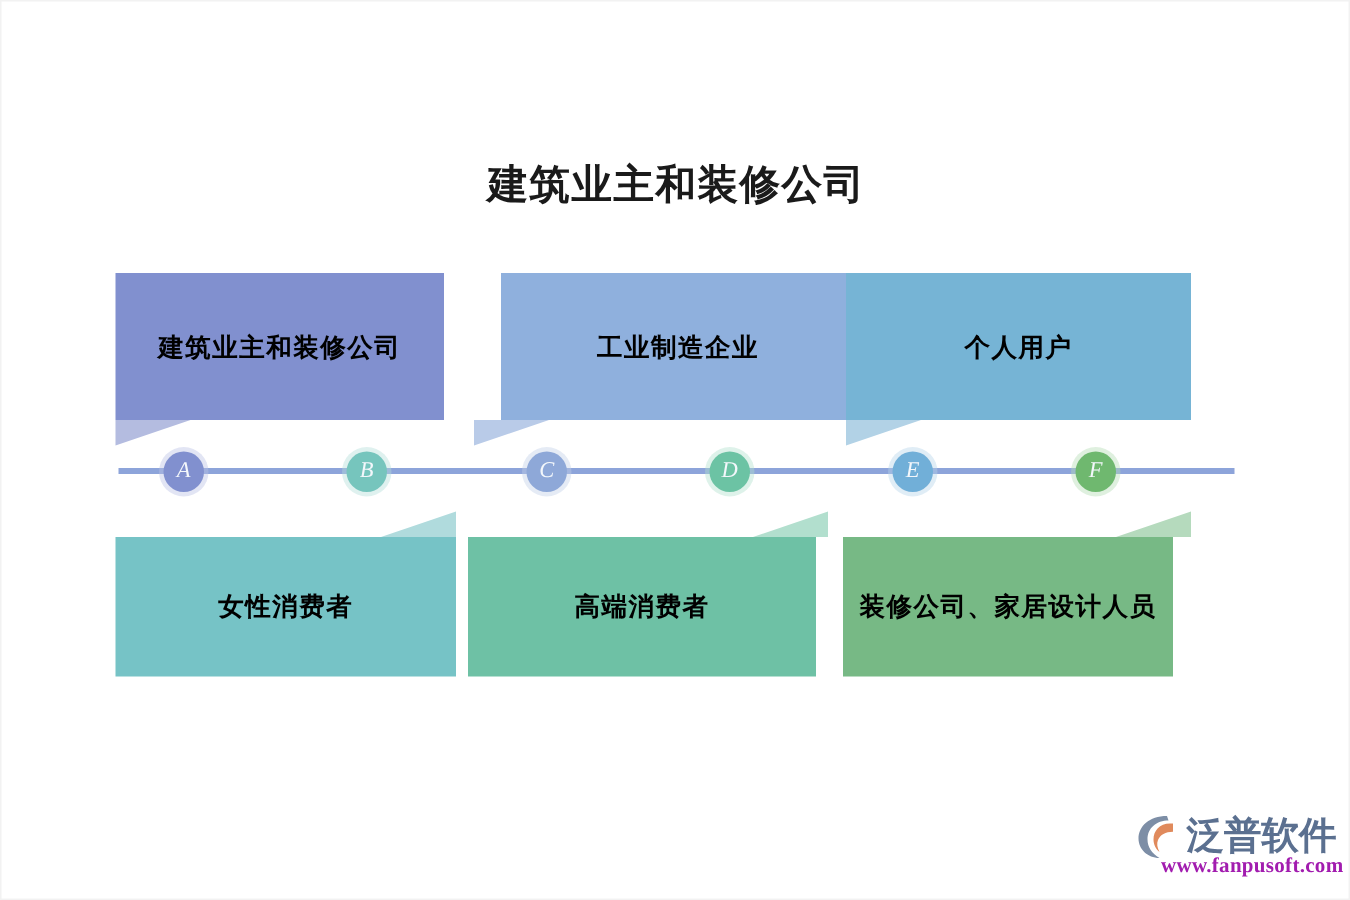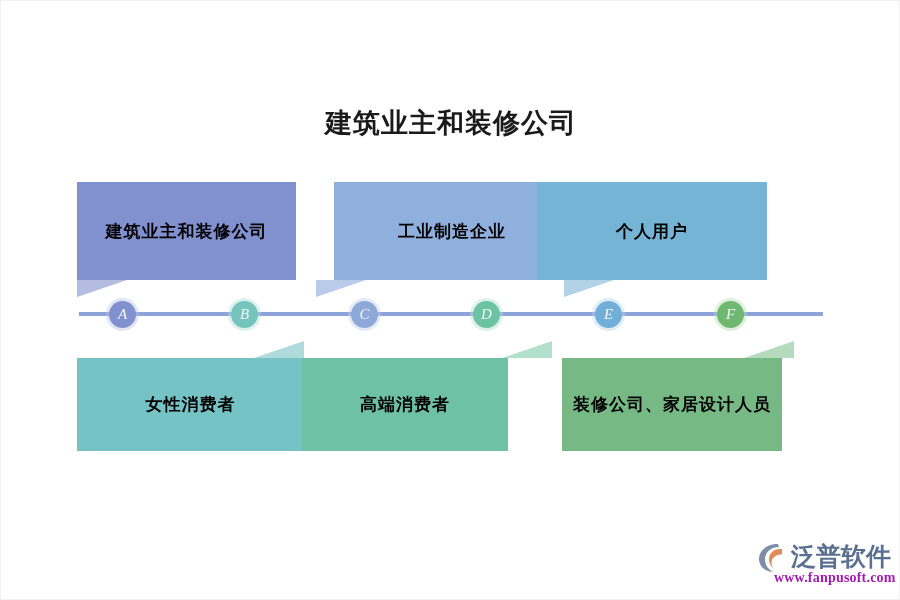--- a/index.html
+++ b/index.html
@@ -144,31 +144,31 @@
   <div class="callout top" id="top-box-0" style="left: 76px; width: 219px; background: rgb(129, 144, 207);">
     <span>建筑业主和装修公司</span>
   </div>
   <div class="tail" id="top-tail-0" style="left: 76px; top: 279px; border-top: 17px solid rgb(180, 188, 224); border-right: 50px solid transparent;"></div>
 
   <div class="callout top" id="top-box-1" style="left: 333px; width: 236px; background: rgb(143, 176, 221);">
     <span>工业制造企业</span>
   </div>
   <div class="tail" id="top-tail-1" style="left: 315px; top: 279px; border-top: 17px solid rgb(185, 203, 232); border-right: 50px solid transparent;"></div>
 
-  <div class="callout top" id="top-box-2" style="left: 536px; width: 230px; background: rgb(118, 180, 213);">
+  <div class="callout top" id="top-box-2" style="left: 563px; width: 230px; background: rgb(118, 180, 213);">
     <span>个人用户</span>
   </div>
   <div class="tail" id="top-tail-2" style="left: 563px; top: 279px; border-top: 17px solid rgb(178, 210, 230); border-right: 50px solid transparent;"></div>
 
   <div class="callout bottom" id="bot-box-0" style="left: 76px; width: 227px; background: rgb(118, 195, 198);">
     <span>女性消费者</span>
   </div>
   <div class="tail" id="bot-tail-0" style="left: 253px; top: 340px; border-bottom: 17px solid rgb(176, 219, 221); border-left: 50px solid transparent;"></div>
 
-  <div class="callout bottom" id="bot-box-1" style="left: 301px; width: 206px; background: rgb(110, 193, 165);">
+  <div class="callout bottom" id="bot-box-1" style="left: 311px; width: 232px; background: rgb(110, 193, 165);">
     <span>高端消费者</span>
   </div>
   <div class="tail" id="bot-tail-1" style="left: 501px; top: 340px; border-bottom: 17px solid rgb(178, 223, 206); border-left: 50px solid transparent;"></div>
 
   <div class="callout bottom" id="bot-box-2" style="left: 561px; width: 220px; background: rgb(119, 185, 133);">
     <span>装修公司、家居设计人员</span>
   </div>
   <div class="tail" id="bot-tail-2" style="left: 743px; top: 340px; border-bottom: 17px solid rgb(181, 218, 189); border-left: 50px solid transparent;"></div>
 
   <div id="timeline-axis" style="background: rgb(141, 164, 218);"></div>

